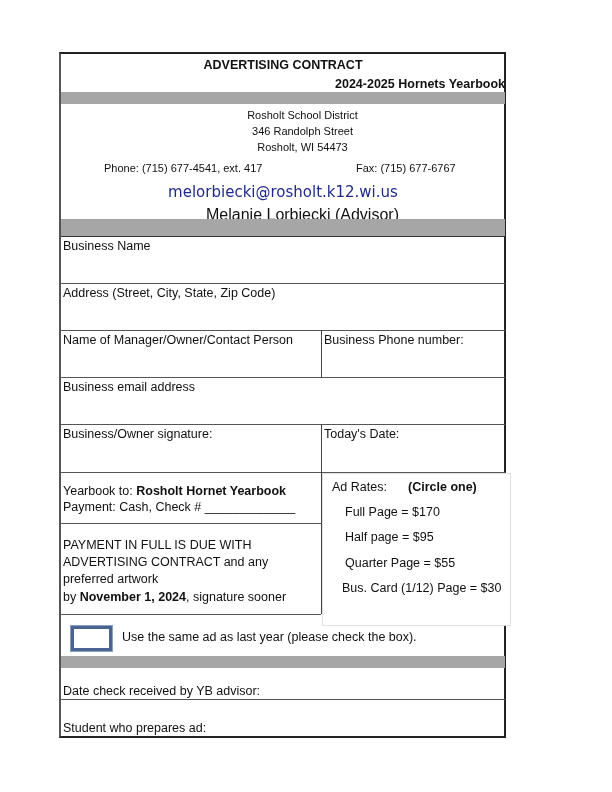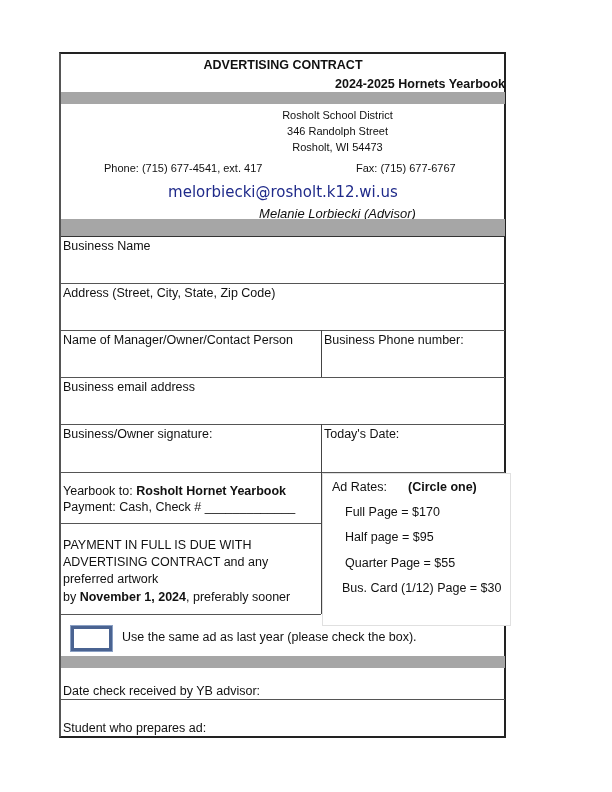--- a/index.html
+++ b/index.html
@@ -45,24 +45,23 @@
     }
     .title {
       position: absolute;
       left: 61px; width: 444px;
       text-align: center;
       font-weight: bold;
       font-size: 12.5px;
     }
     .addr {
       position: absolute;
-      left: 72px; width: 483px;
+      left: 61px; width: 483px;
       text-align: center;
       font-size: 11px;
-      padding-left: 24px;
     }
     .lbl {
       position: absolute;
       font-size: 12.5px;
       white-space: nowrap;
     }
     .email {
       position: absolute;
       left: 61px; width: 444px;
       text-align: center;
@@ -106,21 +105,21 @@
 <div class="title" style="top:77px;text-align:right;">2024-2025 Hornets Yearbook</div>
 
 <div class="band" style="top:92px; height:12px;"></div>
 
 <div class="addr" style="top:109px;">Rosholt School District</div>
 <div class="addr" style="top:125px;">346 Randolph Street</div>
 <div class="addr" style="top:141px;">Rosholt, WI  54473</div>
 <div class="lbl" style="left:104px; top:162px; font-size:11px;">Phone:  (715) 677-4541, ext. 417</div>
 <div class="lbl" style="left:356px; top:162px; font-size:11px;">Fax:  (715) 677-6767</div>
 <div class="email" style="top:183px;">melorbiecki@rosholt.k12.wi.us</div>
-<div class="addr" style="top:206px; font-size:13px;font-style:italic;">Melanie Lorbiecki (Advisor)</div>
+<div class="addr" style="top:206px; font-size:16px;">Melanie Lorbiecki (Advisor)</div>
 
 <div class="band" style="top:219px; height:17px;"></div>
 <div class="hline" style="top:236px; background:#333;"></div>
 
 <div class="lbl" style="left:63px; top:239px;">Business Name</div>
 <div class="field-area" style="left:61px; top:237px; width:444px; height:46px;"></div>
 <div class="hline" style="top:283px;"></div>
 
 <div class="lbl" style="left:63px; top:286px;">Address (Street, City, State, Zip Code)</div>
 <div class="field-area" style="left:61px; top:284px; width:444px; height:46px;"></div>
@@ -147,21 +146,21 @@
 <div class="lbl" style="left:63px; top:484px;">
   <span>Yearbook to:  </span><b>Rosholt Hornet Yearbook</b>
 </div>
 <div class="lbl" style="left:63px; top:500px;">Payment:  Cash, Check # _____________</div>
 <div class="hline" style="top:523px; width:260px;"></div>
 
 <div class="lbl" style="left:63px; top:538px;">PAYMENT IN FULL IS DUE WITH</div>
 <div class="lbl" style="left:63px; top:555px;">ADVERTISING CONTRACT  and any</div>
 <div class="lbl" style="left:63px; top:572px;">preferred artwork</div>
 <div class="lbl" style="left:63px; top:590px;">
-  <span>by </span><b>November 1, 2024</b><span>, preferably sooner</span>
+  <span>by </span><b>November 1, 2024</b><span>, signature sooner</span>
 </div>
 
 <div class="vline" style="left:321px; top:472px; height:142px;"></div>
 <div class="hline" style="top:614px; width:260px;"></div>
 
 <div class="rates-box"></div>
 <div class="rate" style="left:332px; top:480px;">Ad Rates:</div>
 <div class="rate" style="left:408px; top:480px; font-weight:bold;">(Circle one)</div>
 <div class="rate" style="left:345px; top:505px;">Full Page = $170</div>
 <div class="rate" style="left:345px; top:530px;">Half page = $95</div>

